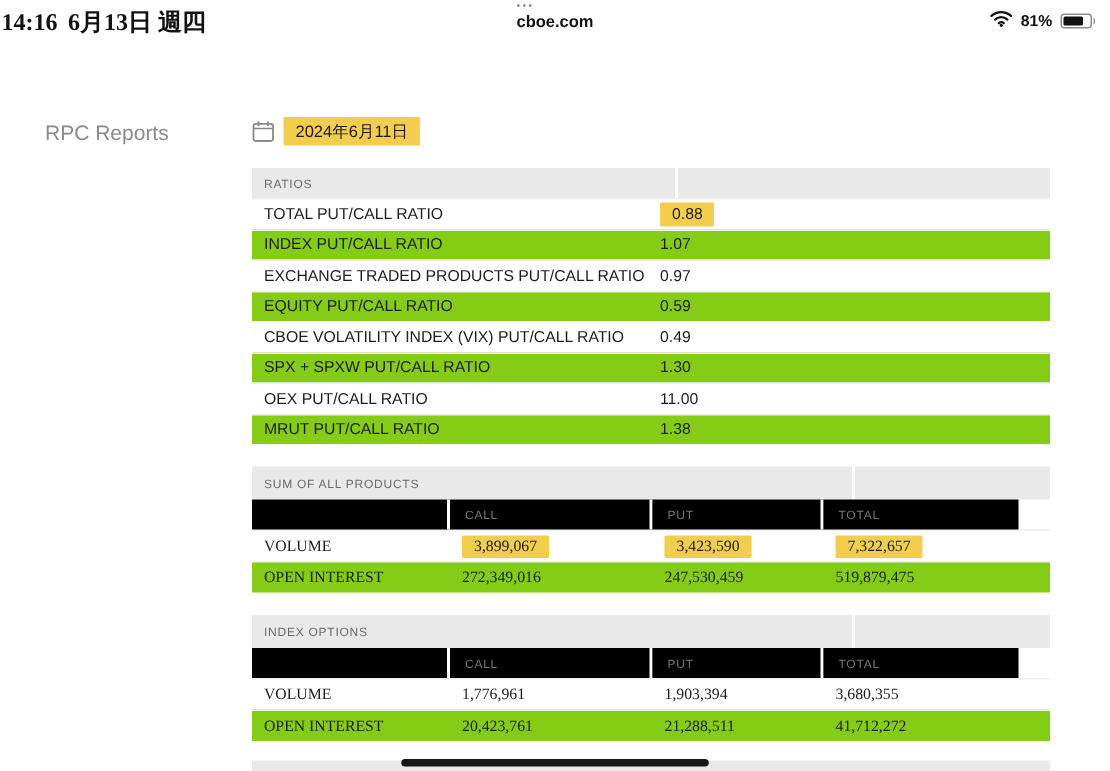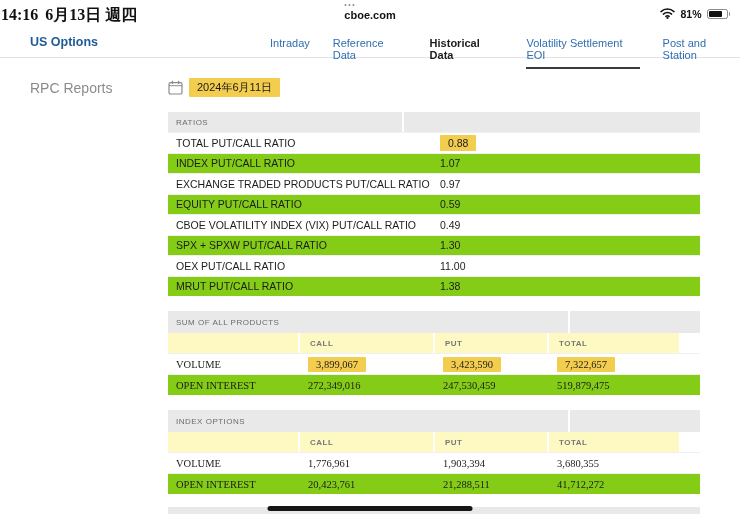--- a/index.html
+++ b/index.html
@@ -40,26 +40,26 @@
 
   .table { width:532px; font-size:10.5px; color:#1c1c1c; }
   .ratios { margin-top:14px; }
   .gap { margin-top:15px; }
 
   .t-head { display:flex; }
   .t-head-cell { background:#e9e9e9; height:20px; display:flex; align-items:center; padding-left:8px;
                  font-size:8px; letter-spacing:.5px; color:#6b6b6b; border-right:2px solid #fff; }
   .t-head-cell:last-child { border-right:none; }
   .big-head .t-head-cell { height:22px; }
-  .rhc1 { width:236px; } .rhc2 { flex:1; }
+  .rhc1 { width:284px; } .rhc2 { flex:1; }
   .shc1 { width:402px; } .shc2 { flex:1; }
 
   .t-subhead { display:flex; }
-  .sub-cell { background:#fef9c3; height:20px; display:flex; align-items:center; padding-left:10px;
-              font-size:8px; letter-spacing:.5px; color:#777; border-right:2px solid #fff;font-weight:bold; }
+  .sub-cell { background:#000000; height:20px; display:flex; align-items:center; padding-left:10px;
+              font-size:8px; letter-spacing:.5px; color:#777; border-right:2px solid #fff; }
   .sub-cell:last-child { border-right:none; }
 
   .c-label { width:132px; } .c-call { width:135px; } .c-put { width:114px; } .c-total { width:130px; flex:0 0 130px; }
   .sub-cell.c-label { padding-left:8px; }
 
   .r-row { display:flex; align-items:center; height:20.5px; border-top:1px solid #f0f0f0; }
   .r-row:first-of-type { border-top:none; }
   .r-label { width:264px; padding-left:8px; }
   .r-value { padding-left:8px; }
 
@@ -98,30 +98,20 @@
       <span class="sb-batt-pct">81%</span>
       <span class="battery-wrap">
         <span class="battery">
             <span class="battery-fill" style="display:block;width:81%;"></span>
           </span>
         <span class="battery-nub"></span>
       </span>
     </div>
   </div>
 
-  <div class="nav">
-    <div class="brand">US Options</div>
-    <div class="tabs">
-      <span class="tab">Intraday</span>
-      <span class="tab">Reference Data</span>
-      <span class="tab tab-dark">Historical Data</span>
-      <span class="tab tab-underline">Volatility Settlement EOI</span>
-      <span class="tab">Post and Station</span>
-    </div>
-  </div>
 
   <div class="side-label">RPC Reports</div>
 
   <div class="main">
 
     <div class="date-row">
       <span class="cal-icon">
         <svg width="15" height="15" viewBox="0 0 15 15">
           <rect x="1" y="2.6" width="13" height="11.4" rx="1.6" fill="none" stroke="#8a8a8a" stroke-width="1.2"></rect>
           <line x1="4.4" y1="0.8" x2="4.4" y2="4" stroke="#8a8a8a" stroke-width="1.2"></line>

